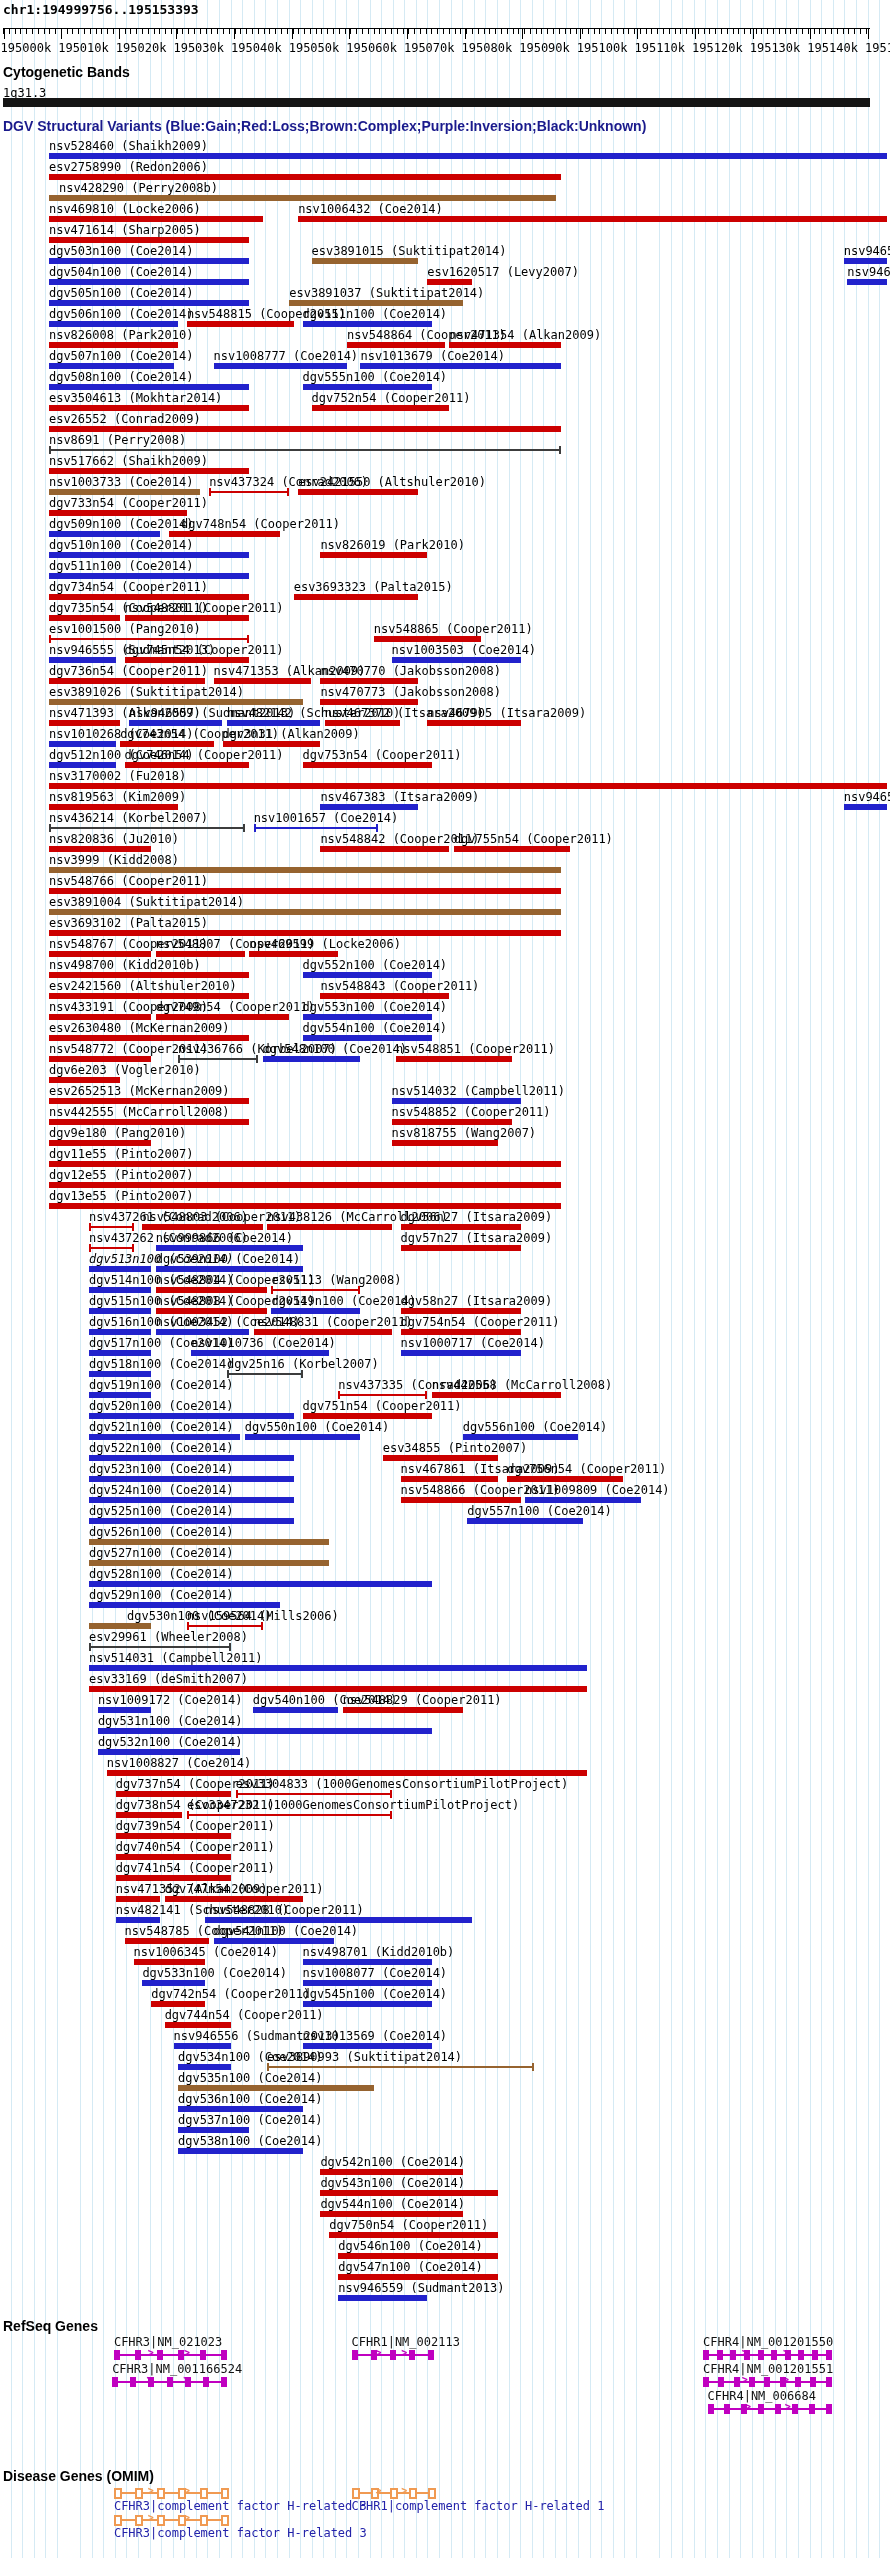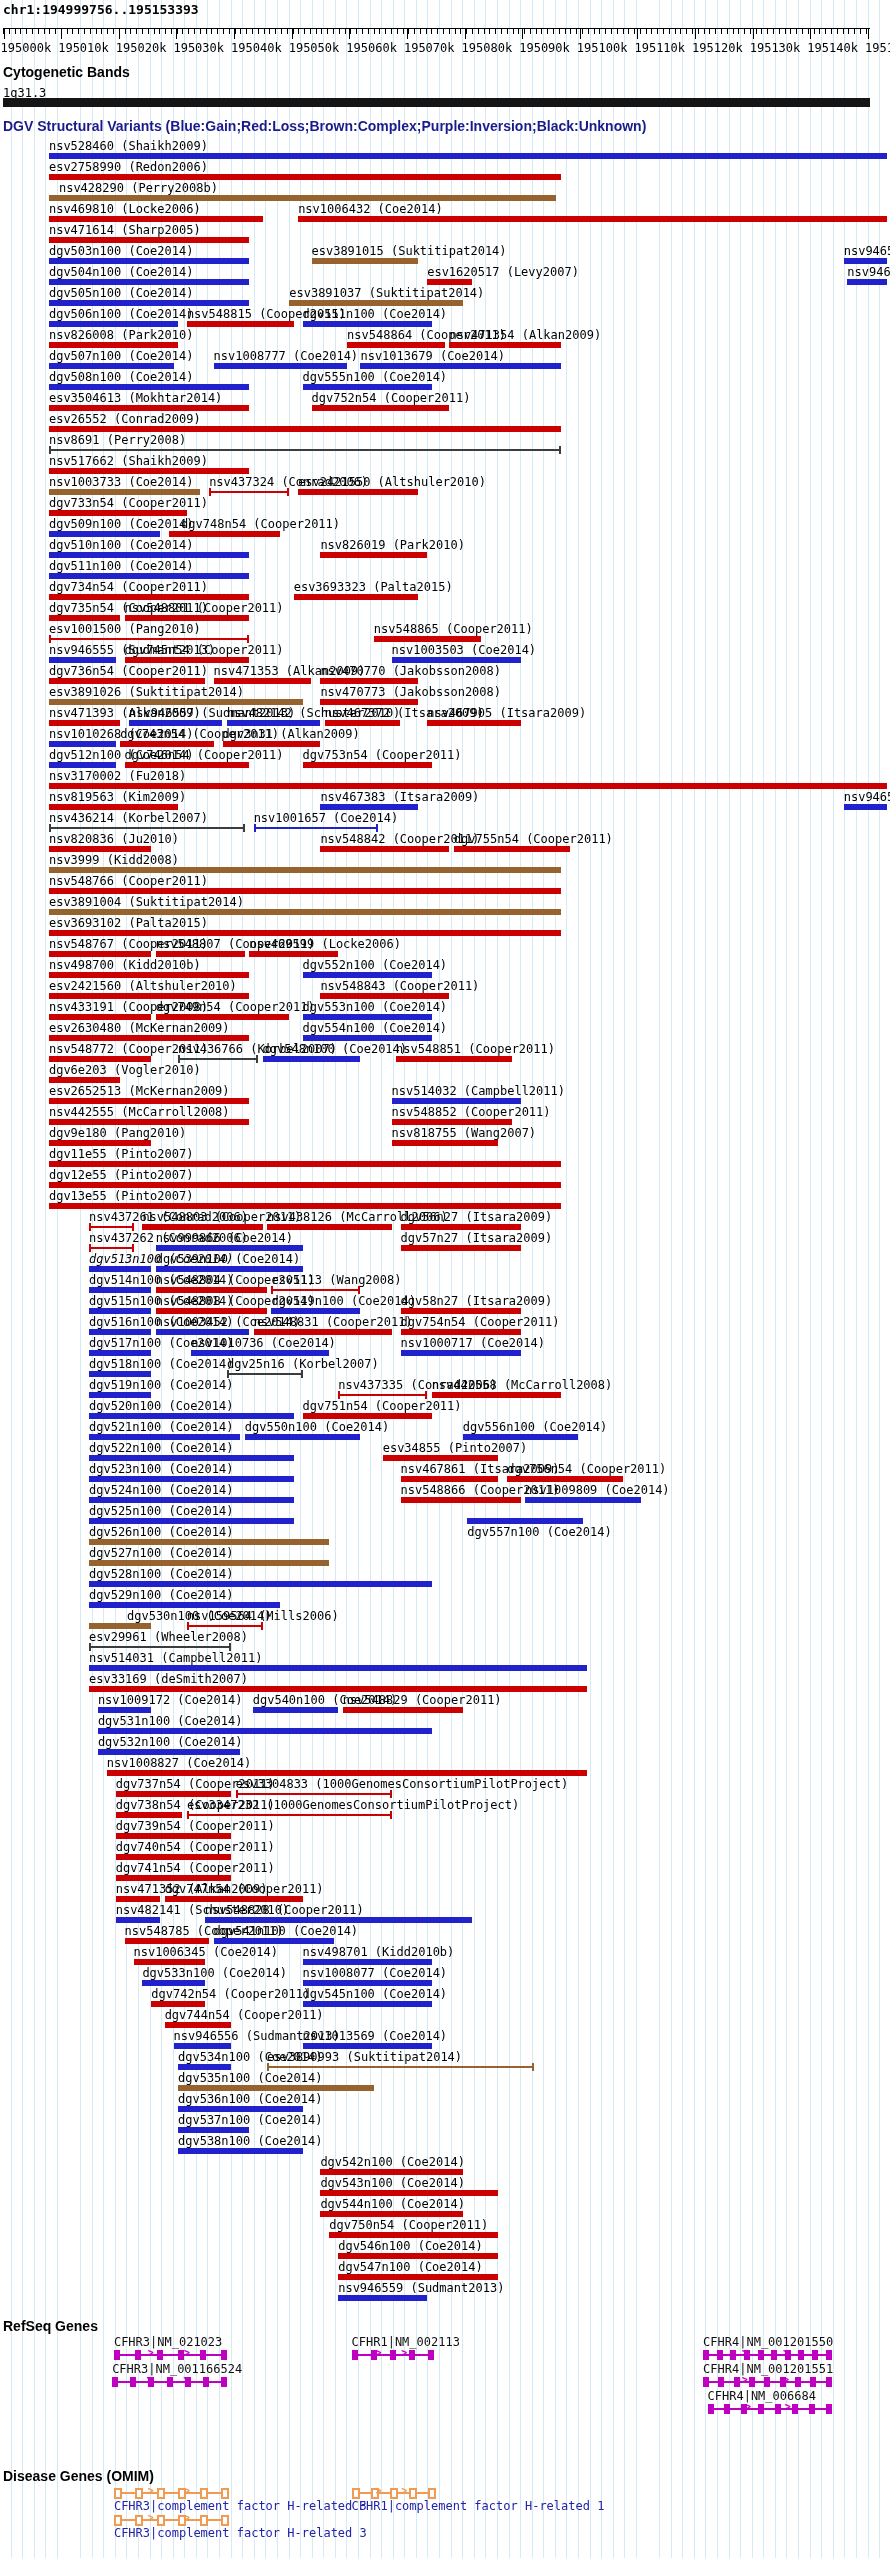--- a/index.html
+++ b/index.html
@@ -547,21 +547,21 @@
         <span class="feat-label" style="left: 10%;">dgv524n100 (Coe2014)</span>
         <div class="feat-bar" title="dgv524n100 (Coe2014)" style="background: rgb(34, 34, 204); left: 10%; width: 23%;"></div>
         <span class="feat-label" style="left: 45%;">nsv548866 (Cooper2011)</span>
         <div class="feat-bar" title="nsv548866 (Cooper2011)" style="background: rgb(204, 0, 0); left: 45%; width: 13.5%;"></div>
         <span class="feat-label" style="left: 59%;">nsv1009809 (Coe2014)</span>
         <div class="feat-bar" title="nsv1009809 (Coe2014)" style="background: rgb(34, 34, 204); left: 59%; width: 13%;"></div>
       </div>
       <div class="dgv-row">
         <span class="feat-label" style="left: 10%;">dgv525n100 (Coe2014)</span>
         <div class="feat-bar" title="dgv525n100 (Coe2014)" style="background: rgb(34, 34, 204); left: 10%; width: 23%;"></div>
-        <span class="feat-label" style="left: 52.5%; margin-top: 21px;">dgv557n100 (Coe2014)</span>
+        <span class="feat-label" style="left: 52.5%;">dgv557n100 (Coe2014)</span>
         <div class="feat-bar" title="dgv557n100 (Coe2014)" style="background: rgb(34, 34, 204); left: 52.5%; width: 13%;"></div>
       </div>
       <div class="dgv-row">
         <span class="feat-label" style="left: 10%;">dgv526n100 (Coe2014)</span>
         <div class="feat-bar" title="dgv526n100 (Coe2014)" style="background: rgb(150, 99, 47); left: 10%; width: 27%;"></div>
       </div>
       <div class="dgv-row">
         <span class="feat-label" style="left: 10%;">dgv527n100 (Coe2014)</span>
         <div class="feat-bar" title="dgv527n100 (Coe2014)" style="background: rgb(150, 99, 47); left: 10%; width: 27%;"></div>
       </div>

